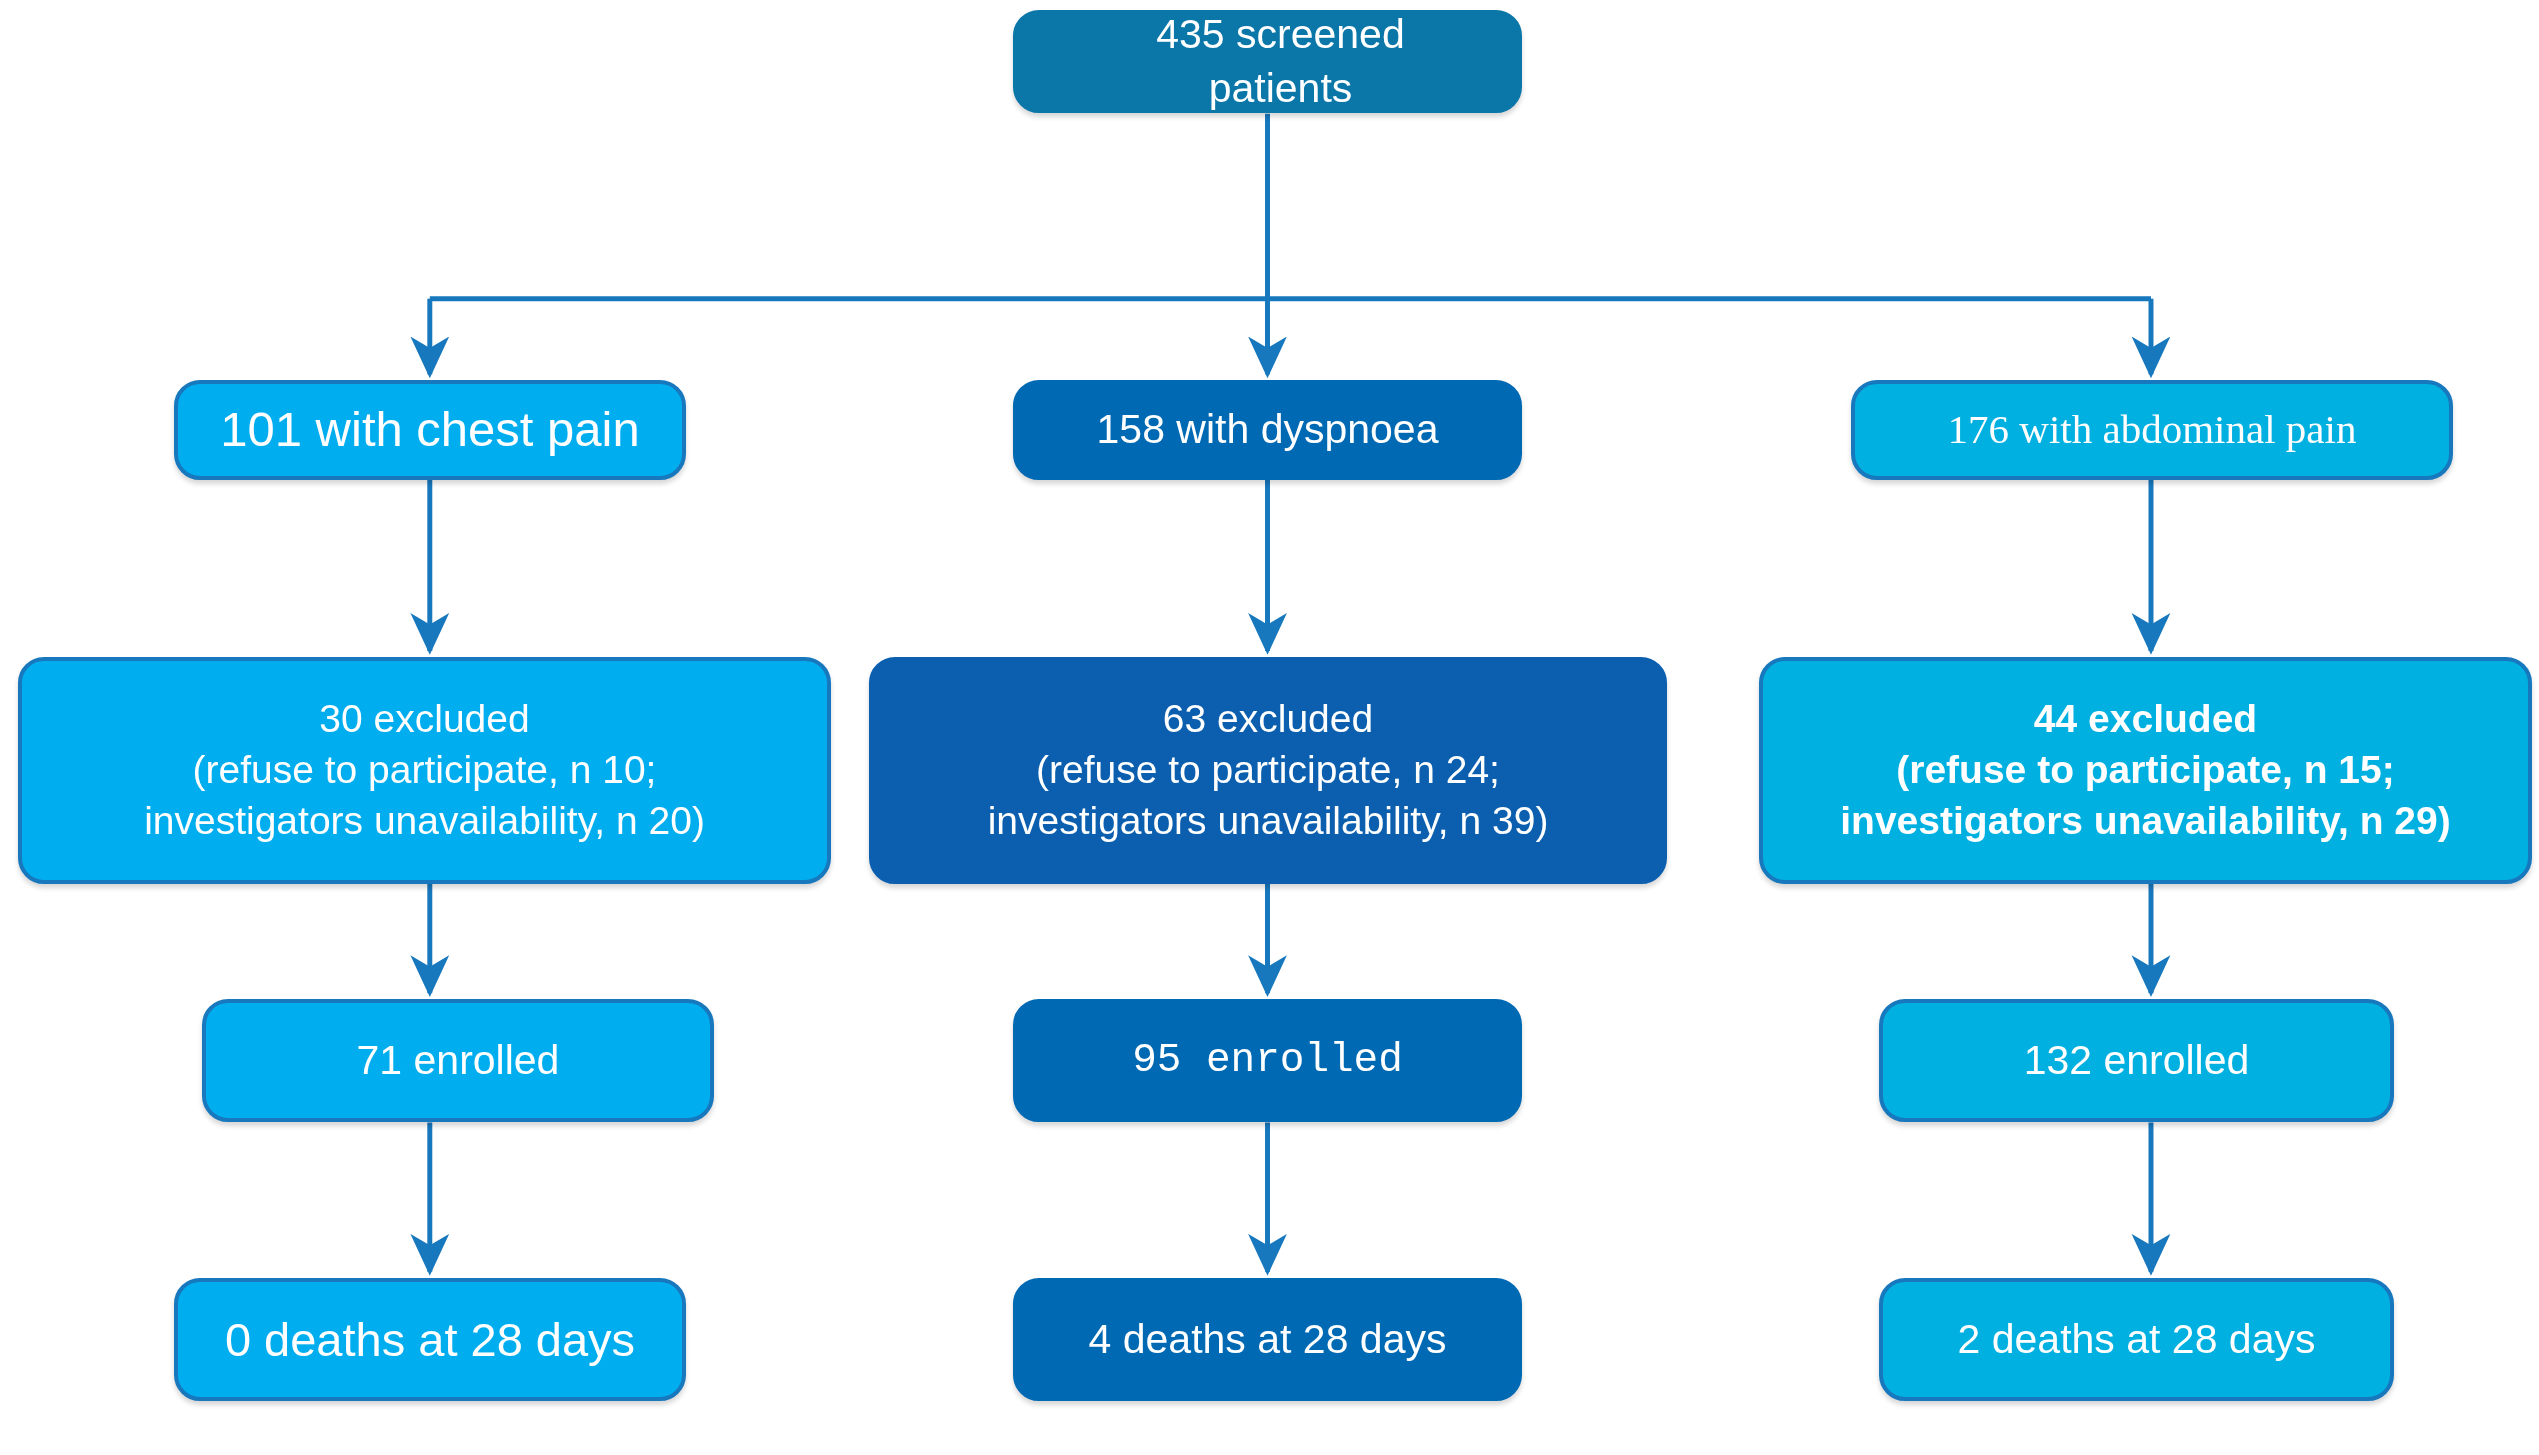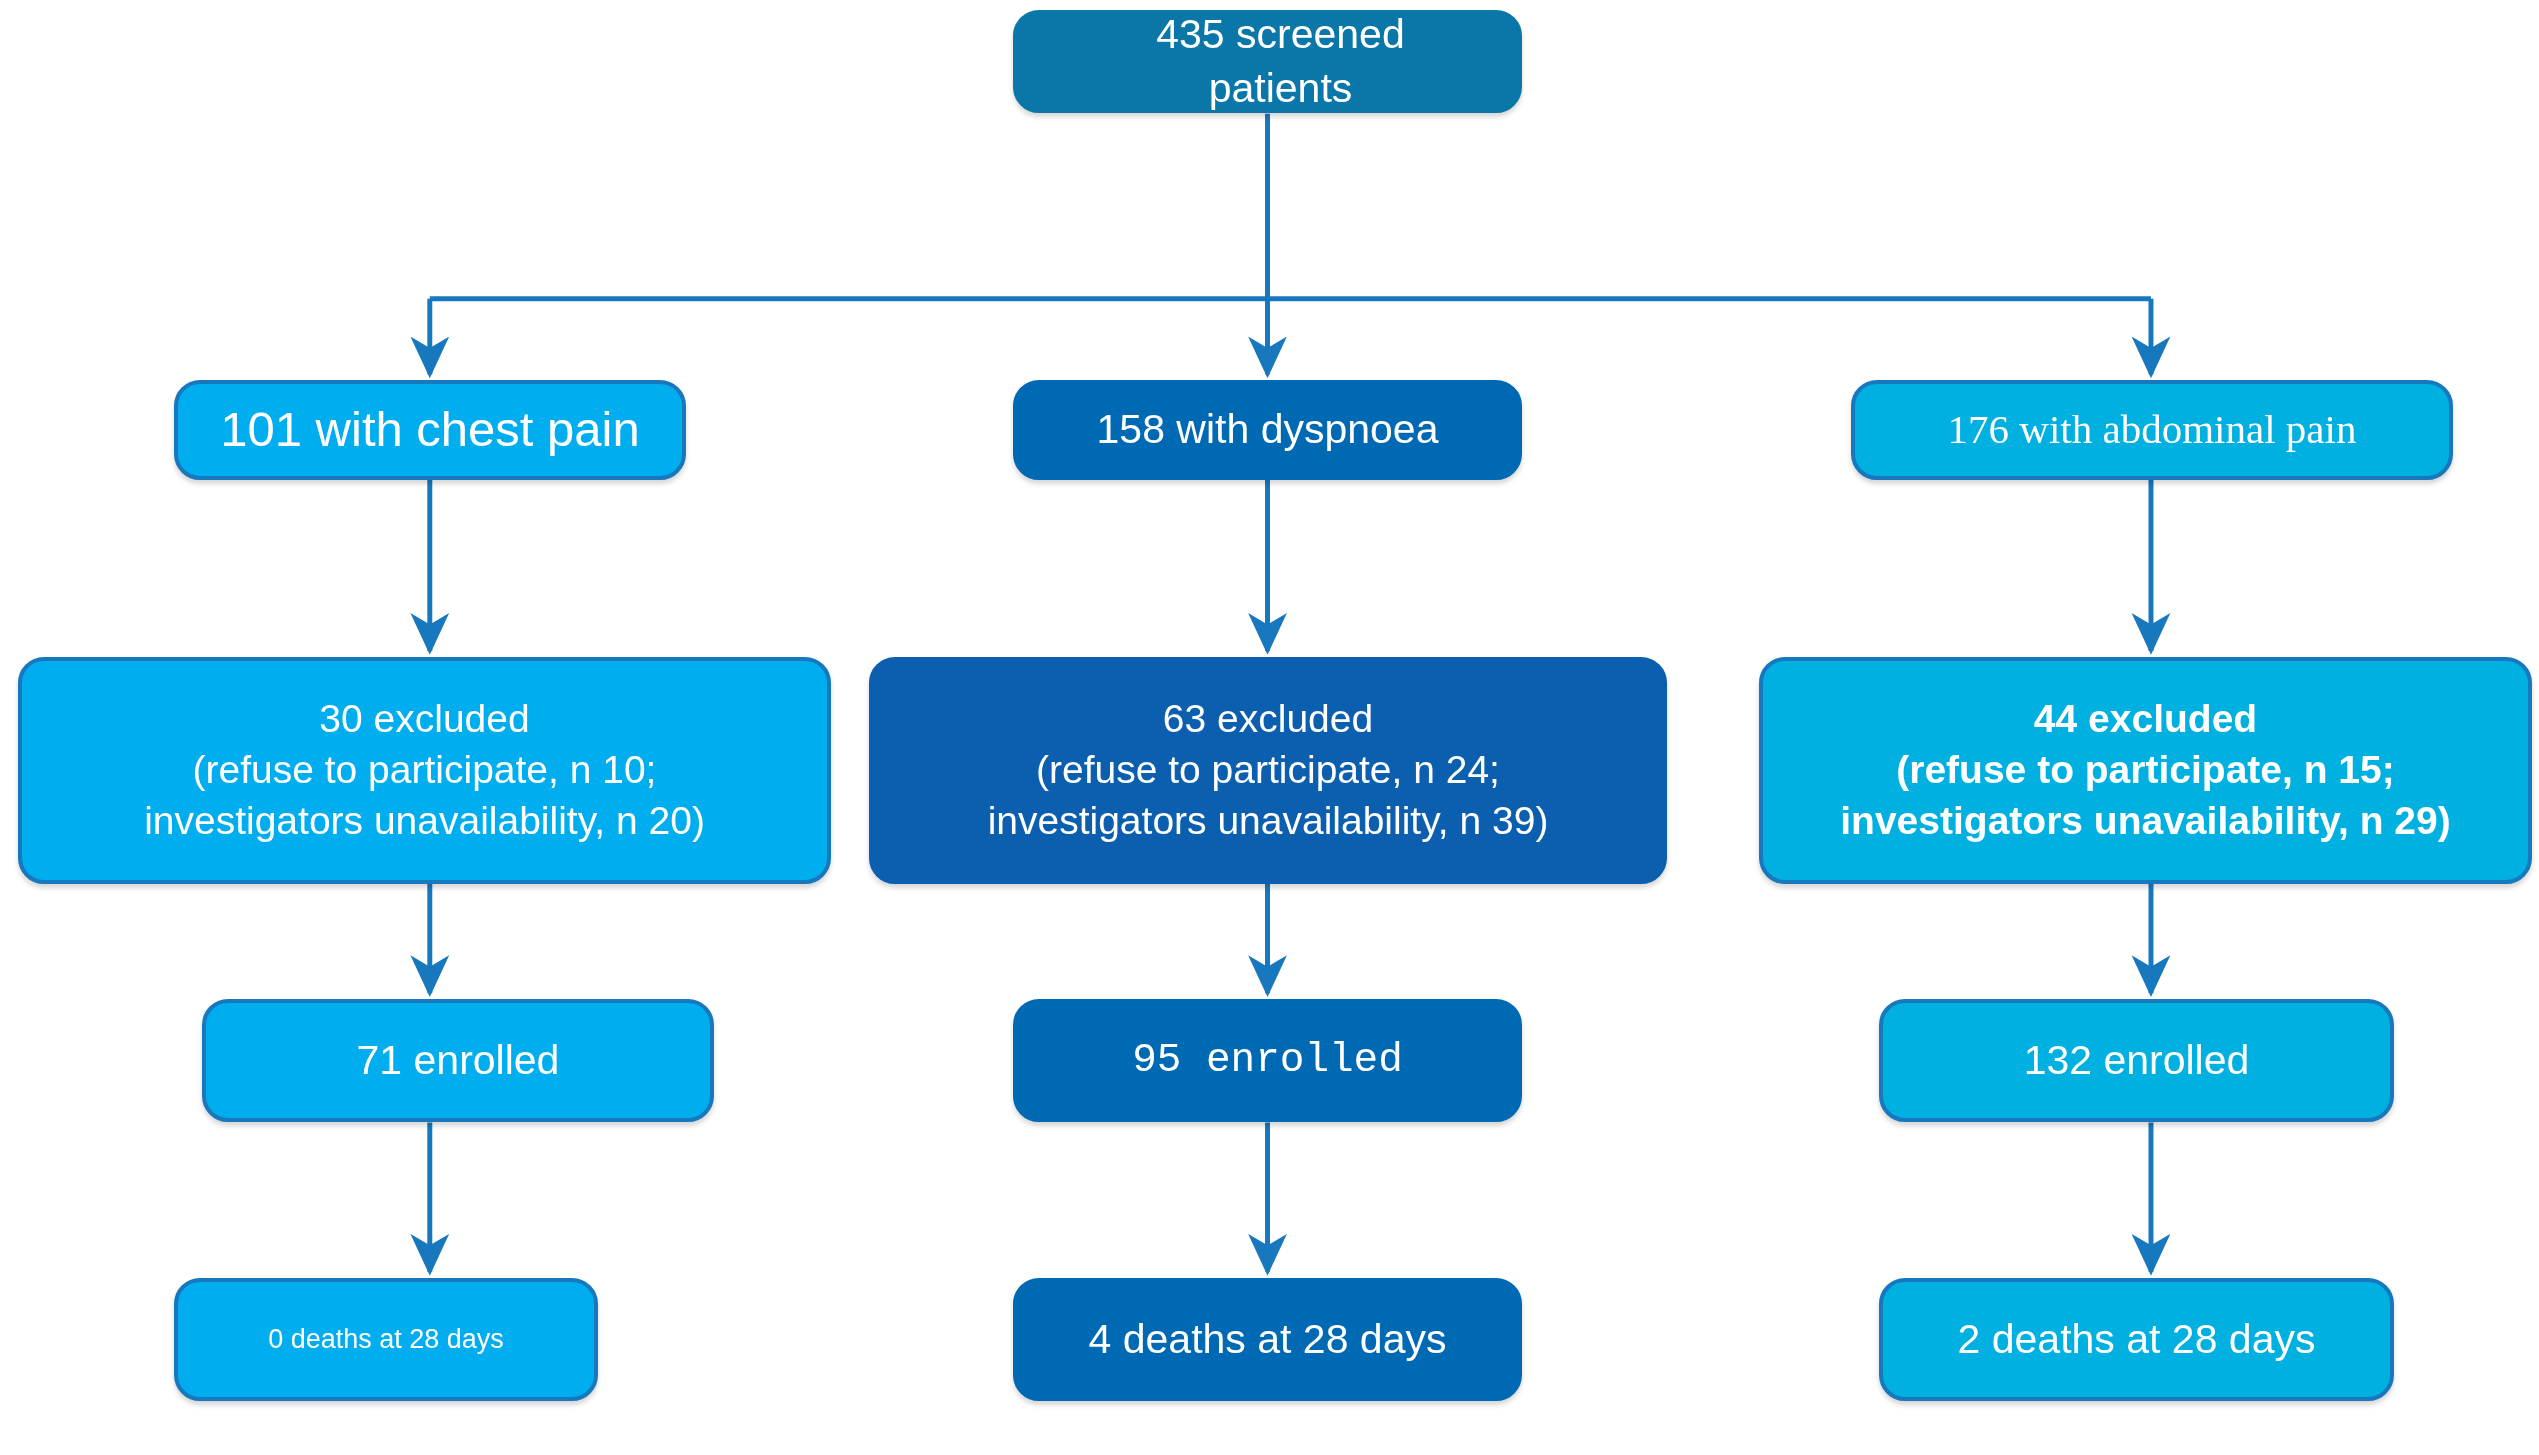--- a/index.html
+++ b/index.html
@@ -67,21 +67,21 @@
   #node-abdominal  { left:1851px; top:380px;  width:602px;  height:100px; font-size:41px;font-family:Liberation Serif, serif; }
 
   #node-excl-1     { left:18px;   top:657px;  width:813px;  height:227px; font-size:39px; }
   #node-excl-2     { left:869px;  top:657px;  width:798px;  height:227px; font-size:39px; }
   #node-excl-3     { left:1759px; top:657px;  width:773px;  height:227px; font-size:39px;font-weight:bold; }
 
   #node-enr-1      { left:174px;  top:999px; width:512px;  height:123px; font-size:41px;margin-left:28px; }
   #node-enr-2      { left:1013px; top:999px; width:509px;  height:123px; font-size:41px;font-family:Liberation Mono, monospace; }
   #node-enr-3      { left:1879px; top:999px; width:515px;  height:123px; font-size:41px; }
 
-  #node-death-1    { left:174px;  top:1278px; width:424px;  height:123px; font-size:27px; }
+  #node-death-1    { left:174px;  top:1278px; width:512px;  height:123px; font-size:47px; }
   #node-death-2    { left:1013px; top:1278px; width:509px;  height:123px; font-size:41px; }
   #node-death-3    { left:1879px; top:1278px; width:515px;  height:123px; font-size:41px; }
 </style>
 </head>
 <body>
 
 <div id="flow-canvas">
 
   <svg id="connectors" viewBox="0 0 2552 1463" xmlns="http://www.w3.org/2000/svg">
     <defs>

